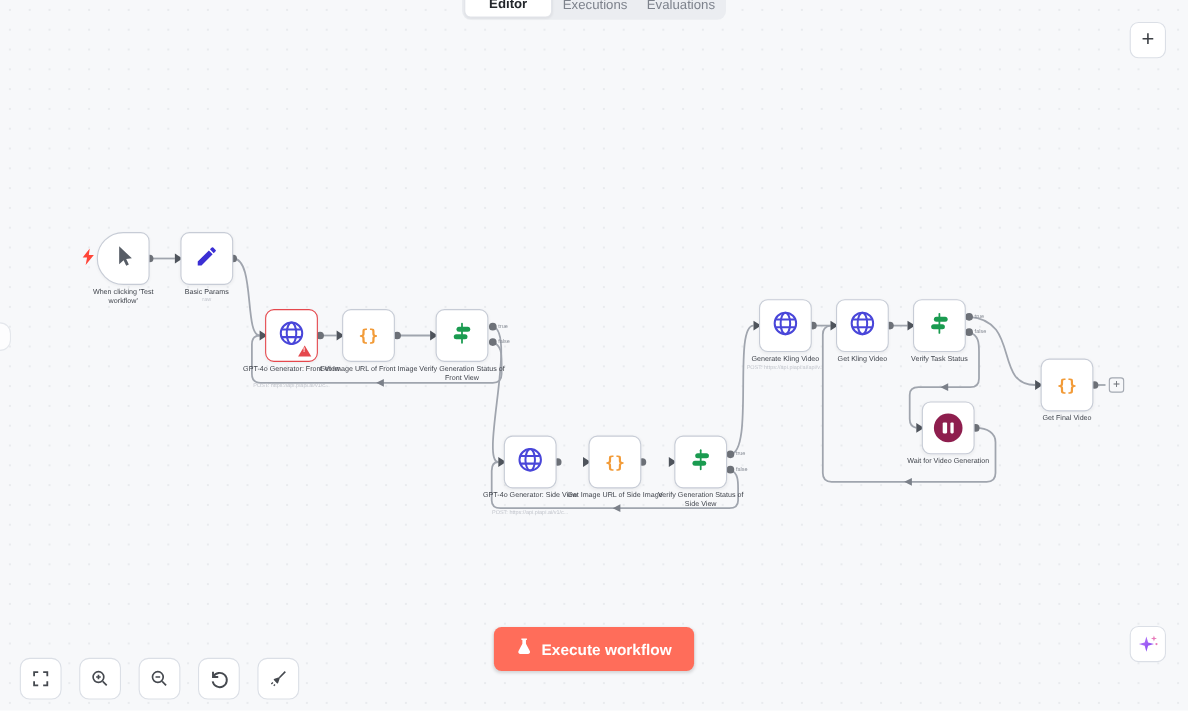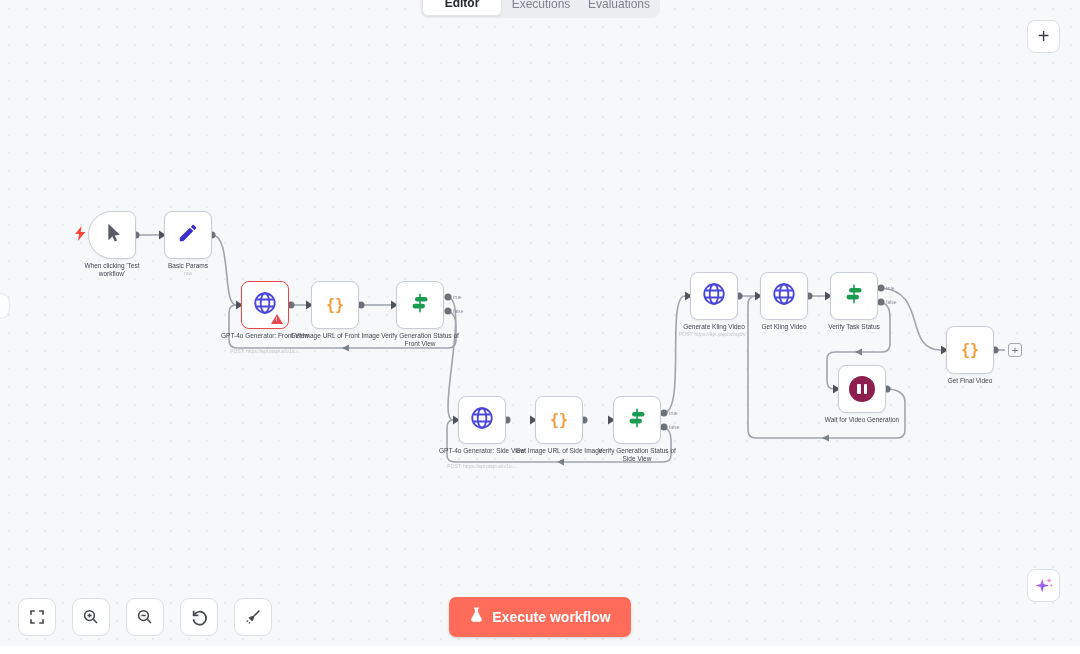--- a/index.html
+++ b/index.html
@@ -44,21 +44,21 @@
               display:flex;align-items:center;justify-content:center;gap:3px;}
   .waitcircle i{display:block;width:3.5px;height:10px;background:#fff;border-radius:1px;}
   .portlabel{position:absolute;font-size:5px;color:#888d96;z-index:21;}
   .boltwrap{position:absolute;z-index:21;}
   .edgechev{position:absolute;left:-10px;top:293px;width:20px;height:26px;background:#fdfdfe;
             border:1px solid #e4e7ec;border-radius:13px;z-index:15;}
   .miniplus{position:absolute;width:14px;height:14px;border:1px solid #a3a8b1;border-radius:3px;
             background:#f7f8fa;color:#6d7178;font-size:11px;line-height:12px;text-align:center;
             z-index:20;cursor:pointer;}
   
-  .execbtn{position:absolute;left:449px;top:597px;width:182px;height:40px;background:#ff6d5a;
+  .execbtn{position:absolute;left:449px;top:570px;width:182px;height:40px;background:#ff6d5a;
            border:none;border-radius:7px;color:#fff;font-size:14px;font-weight:bold;
            font-family:"Liberation Sans",sans-serif;display:flex;align-items:center;
            justify-content:center;gap:8px;z-index:30;cursor:pointer;box-shadow:0 1px 3px rgba(0,0,0,.15);}
   .aibtn{background:#fff;}
   svg.wires{position:absolute;left:0;top:0;z-index:10;}
   .bottomstrip{position:absolute;left:0;bottom:0;width:100%;height:8px;background:#fff;z-index:5;}
 </style>
 </head>
 <body>
 

